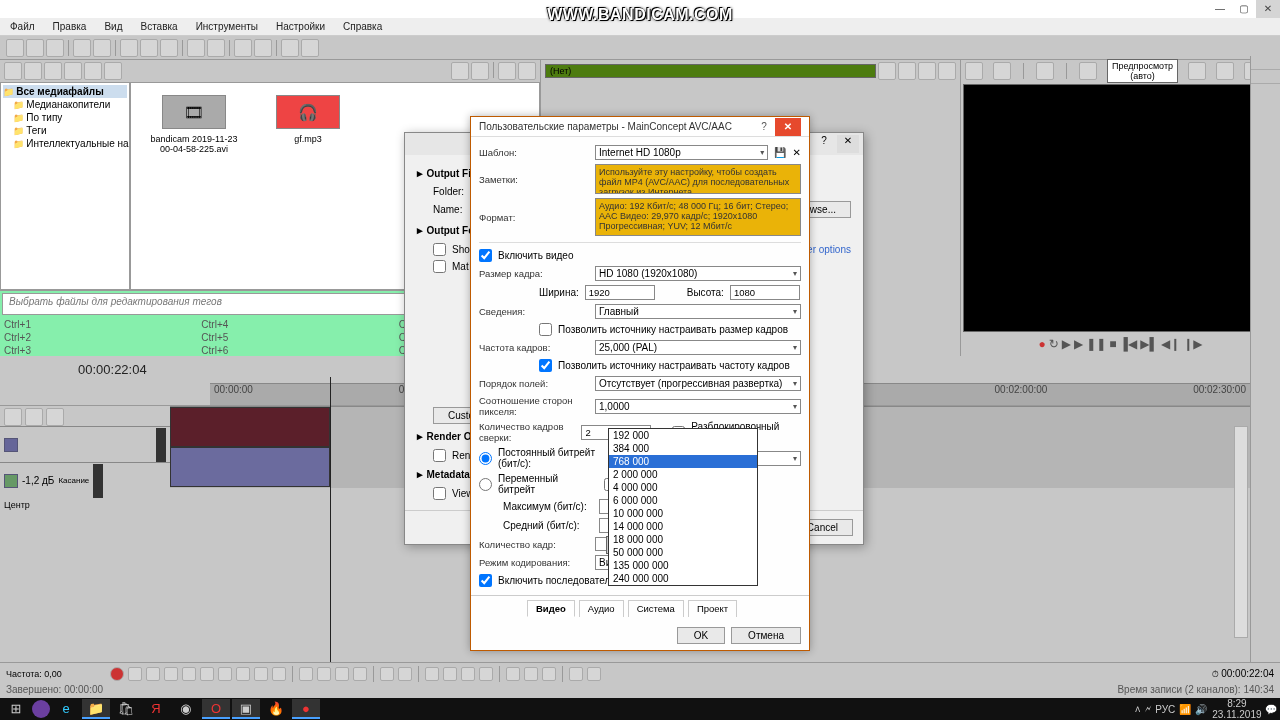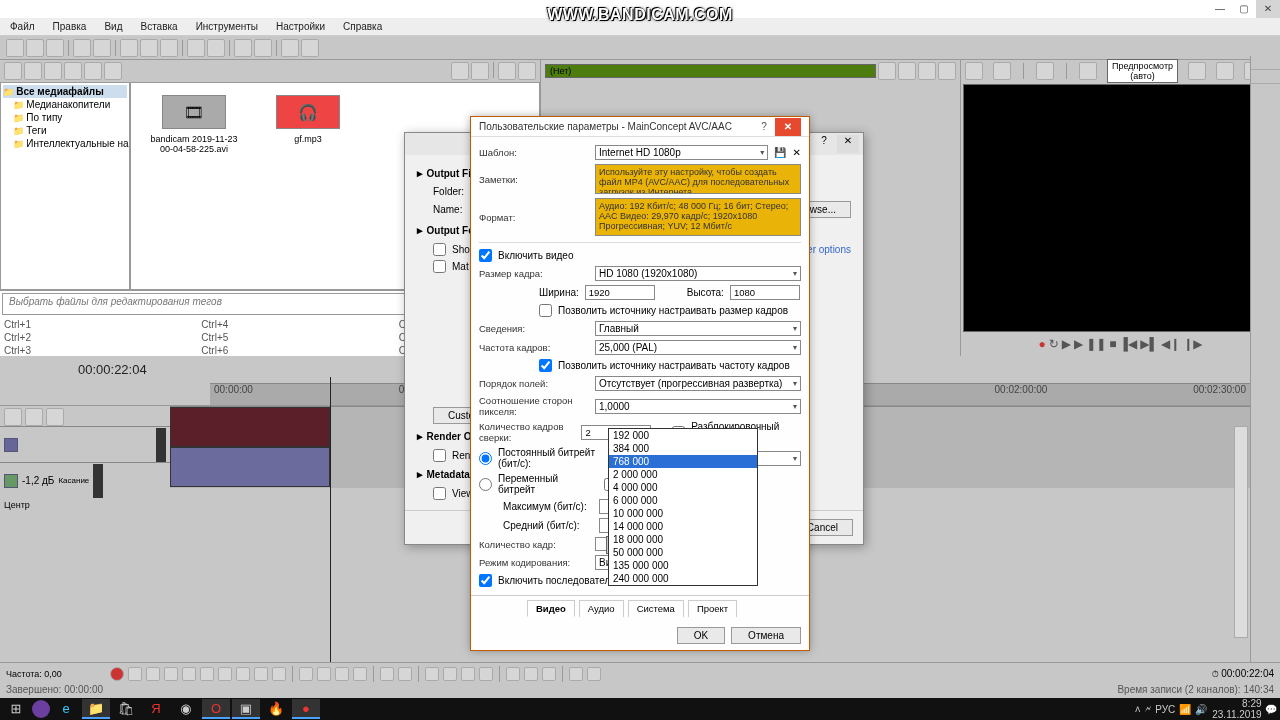--- a/index.html
+++ b/index.html
@@ -17,21 +17,21 @@
 .browser-top { height:22px; background:#c7c7c7; display:flex; gap:2px; padding:2px 4px; }
 .tree-and-thumbs { display:flex; flex:1; }
 .tree { width:130px; background:#fff; border:1px solid #999; padding:2px; overflow:hidden; }
 .tree-row { display:flex; align-items:center; gap:2px; padding:1px 0; white-space:nowrap; font-size:9px; }
 .foldericon::before { content:"📁"; font-size:9px; }
 .thumbs { flex:1; background:#fff; border:1px solid #999; display:flex; gap:24px; padding:12px 18px; }
 .thumb { width:90px; text-align:center; }
 .thumbicon { width:64px; height:34px; background:#aaa; margin:0 auto 6px; border:1px solid #888; display:flex; align-items:center; justify-content:center; font-size:16px; }
 .thumbicon.audio { background:#e44; color:#fff; }
 .thumbname { font-size:9px; line-height:1.1; word-break:break-all; }
-.bottom-panel { height:90px; background:#ffffff; border-top:1px solid #999; padding:2px; }
+.bottom-panel { height:90px; background:#86efac; border-top:1px solid #999; padding:2px; }
 .bp-hint { background:#fff; border:1px solid #999; height:22px; padding:2px 6px; font-style:italic; color:#777; }
 .shortcut-grid { display:grid; grid-template-columns:repeat(3,1fr); font-size:9px; color:#555; padding:4px 2px; gap:2px 60px; }
 .bp-status { background:#c7c7c7; font-size:9px; padding:2px; }
 .bp-tab { background:#c7c7c7; display:flex; gap:2px; }
 .bp-tab span { padding:2px 10px; border-top:1px solid #999; font-size:9px; background:#999; }
 .bp-tab span.active { background:#b0b0b0; border:1px solid #666; }
 .bp-divs { display:flex; font-size:9px; }
 .bp-divs span { padding:2px 16px; }
 .midcol { width:420px; border-left:1px solid #999; background:#c7c7c7; }
 .rightcol { flex:1; background:#c7c7c7; border-left:1px solid #999; display:flex; flex-direction:column; }
@@ -58,21 +58,21 @@
 .clip-a { position:absolute; left:0; top:40px; width:160px; height:40px; background:#6b6b9e; border:1px solid #333; }
 .playhead { position:absolute; left:160px; top:-30px; bottom:-200px; width:1px; background:#222; }
 .footer { position:absolute; left:0; right:0; bottom:36px; height:22px; background:#c7c7c7; border-top:1px solid #999; display:flex; align-items:center; padding:0 6px; gap:4px; }
 .footer .tbtn { width:14px; height:14px; }
 .footer .time { margin-left:auto; font-size:9px; }
 .footer-bar2 { position:absolute; left:0; right:0; bottom:22px; height:14px; background:#c7c7c7; font-size:9px; padding:0 6px; display:flex; justify-content:space-between; color:#555; }
 .taskbar { position:absolute; left:0; right:0; bottom:0; height:22px; background:#111; display:flex; align-items:center; gap:2px; padding:0 2px; }
 .tb-icon { width:28px; height:20px; display:flex; align-items:center; justify-content:center; color:#ccc; font-size:13px; border-bottom:2px solid transparent; }
 .tb-icon.active { border-bottom:2px solid #48a0ff; background:#333; }
 .tb-right { margin-left:auto; display:flex; gap:4px; align-items:center; color:#ccc; font-size:9px; }
-.tb-right .col { text-align:right; line-height:1.1; }
+.tb-right .col { text-align:center; line-height:1.1; }
 .watermark { position:absolute; top:6px; left:50%; transform:translateX(-50%); font-family:Arial; font-weight:900; font-size:16px; color:#fff; text-shadow:0 0 3px #000,-1px -1px #000,1px 1px #000; letter-spacing:.5px; z-index:50; }
 
 .dlg-render { position:absolute; left:404px; top:132px; width:460px; background:#f0f0f0; border:1px solid #888; box-shadow:2px 2px 10px rgba(0,0,0,.3); z-index:5; }
 .dlg-render .hdr { height:22px; background:#e6e6e6; display:flex; align-items:center; justify-content:flex-end; gap:2px; padding:0 4px; }
 .hdr .x { width:22px; height:18px; text-align:center; }
 .dlg-render .body { padding:8px 12px; font-size:10px; }
 .dlg-render .sect { font-weight:700; font-size:11px; padding:4px 0; display:flex; align-items:center; gap:4px; }
 .dlg-render .row { display:flex; align-items:center; gap:6px; padding:2px 0 2px 16px; }
 .dlg-render .btn { border:1px solid #999; background:#e9e9e9; padding:2px 14px; }
 .dlg-render .ftr { border-top:1px solid #ccc; padding:8px 10px; display:flex; gap:8px; justify-content:flex-end; }
@@ -467,29 +467,29 @@
           <span>HD 1080 (1920x1080)</span>
         </div>
       </div>
     <div class="crow indent">
         <span>Ширина:</span>
         <input class="cinput" value="1920" style="">
         <span style="width:20px"></span>
         <span>Высота:</span>
         <input class="cinput" value="1080" style="">
       </div>
+    <div class="crow">
+        <span class="clabel">Сведения:</span>
+        <div class="cselect">
+          <span>Главный</span>
+        </div>
+      </div>
     <div class="crow indent">
         <input type="checkbox" style="">
         <span>Позволить источнику настраивать размер кадров</span>
-      </div>
-    <div class="crow">
-        <span class="clabel">Сведения:</span>
-        <div class="cselect">
-          <span>Главный</span>
-        </div>
       </div>
     <div class="crow">
         <span class="clabel">Частота кадров:</span>
         <div class="cselect">
           <span>25,000 (PAL)</span>
         </div>
       </div>
     <div class="crow indent">
         <input type="checkbox" checked="" style="">
         <span>Позволить источнику настраивать частоту кадров</span>

